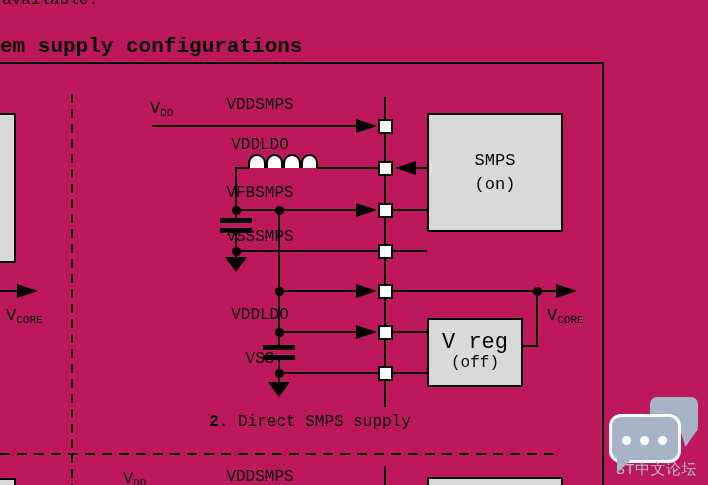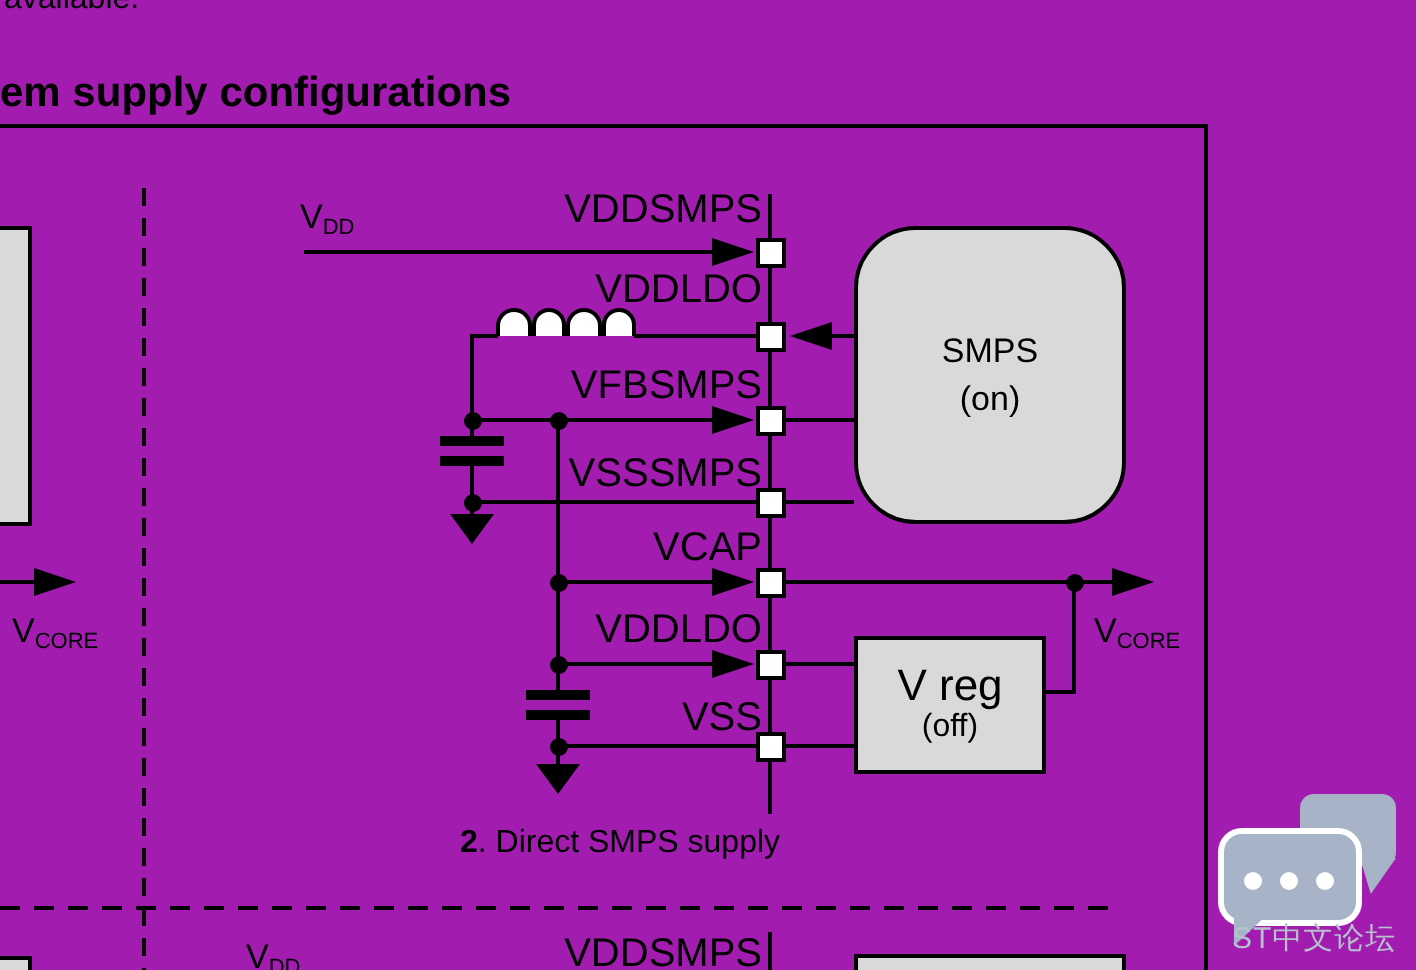--- a/index.html
+++ b/index.html
@@ -1,37 +1,37 @@
 <!DOCTYPE html>
 <html style="--box-fill: #d9d9d9; --line: #000000; --wm: #a7b3c6; --wm-text: #b6c0cf;"><head>
 <meta charset="utf-8">
 <style>
   html,body{margin:0;padding:0;background:#fff;}
-  #screen{position:relative;width:708px;height:485px;overflow:hidden;background:#a21caf;
-          font-family:Liberation Sans, sans-serif;color:#000;}
+  #screen{position:relative;width:708px;height:485px;overflow:hidden;background:#be185d;
+          font-family:Liberation Mono, monospace;color:#000;}
   .abs{position:absolute;}
   .hline{position:absolute;height:2px;background:var(--line,#000);}
   .vline{position:absolute;width:2px;background:var(--line,#000);}
   .vdash{position:absolute;width:2px;background:repeating-linear-gradient(180deg,var(--line,#000) 0 9px,transparent 9px 15px);}
   .hdash{position:absolute;height:2px;background:repeating-linear-gradient(90deg,var(--line,#000) 0 10px,transparent 10px 17px);}
   .pin{position:absolute;left:378px;width:15px;height:15px;box-sizing:border-box;
        border:2px solid var(--line,#000);background:#fff;}
   .dot{position:absolute;width:9px;height:9px;border-radius:50%;background:var(--line,#000);}
   .arrow-r{position:absolute;width:0;height:0;border-top:7px solid transparent;
            border-bottom:7px solid transparent;border-left:21px solid var(--line,#000);}
   .arrow-l{position:absolute;width:0;height:0;border-top:7px solid transparent;
            border-bottom:7px solid transparent;border-right:21px solid var(--line,#000);}
   .gnd{position:absolute;width:0;height:0;border-left:11px solid transparent;
        border-right:11px solid transparent;border-top:15px solid var(--line,#000);}
   .plate{position:absolute;width:32px;height:5px;background:var(--line,#000);}
   .graybox{position:absolute;box-sizing:border-box;border:2px solid var(--line,#000);
            background:var(--box-fill,#d9d9d9);display:flex;flex-direction:column;
            align-items:center;justify-content:center;text-align:center;}
   .graybox .bl{font-size:17px;line-height:24px;}
-  .pinlabel{position:absolute;left:181px;width:200px;text-align:right;font-size:20px;line-height:17px;}
+  .pinlabel{position:absolute;left:160px;width:200px;text-align:center;font-size:16px;line-height:17px;}
   .netname{position:absolute;font-size:17px;line-height:18px;}
   .netname .sub{font-size:11px;vertical-align:-3px;}
   .heading{position:absolute;left:0;top:35px;font-size:21px;font-weight:bold;white-space:nowrap;}
   .topfrag{position:absolute;left:2px;top:-9px;font-size:16px;white-space:nowrap;}
   .caption{position:absolute;left:110px;top:413px;width:400px;text-align:center;font-size:16px;}
   .coil{position:absolute;left:248px;top:154px;display:flex;}
   .coil span{box-sizing:border-box;width:17.5px;height:14px;border:2px solid var(--line,#000);
              border-bottom:none;border-radius:9px 9px 0 0;background:#fff;}
   .wm-bubble{position:absolute;background:var(--wm,#a7b3c6);}
   .wm-text{position:absolute;left:616px;top:460px;width:100px;font-size:15px;
@@ -121,25 +121,24 @@
   <div class="dot" style="left:232px;top:247px;"></div>
   <div class="dot" style="left:275px;top:287px;"></div>
   <div class="dot" style="left:275px;top:328px;"></div>
   <div class="dot" style="left:275px;top:369px;"></div>
   <div class="dot" style="left:533px;top:287px;"></div>
 
   <div class="pinlabel" style="top:97px;">VDDSMPS</div>
   <div class="pinlabel" style="top:137px;">VDDLDO</div>
   <div class="pinlabel" style="top:185px;">VFBSMPS</div>
   <div class="pinlabel" style="top:229px;">VSSSMPS</div>
-  <div class="pinlabel" style="top:266px;">VCAP</div>
   <div class="pinlabel" style="top:307px;">VDDLDO</div>
   <div class="pinlabel" style="top:351px;">VSS</div>
 
-  <div class="graybox" style="left:427px;top:113px;width:136px;height:149px;border-radius:31px;">
+  <div class="graybox" style="left:427px;top:113px;width:136px;height:119px;">
     <div class="bl">SMPS</div>
     <div class="bl">(on)</div>
   </div>
   <div class="graybox" style="left:427px;top:318px;width:96px;height:69px;">
     <div class="bl" style="font-size:22px;line-height:21px;">V reg</div>
     <div class="bl" style="font-size:16px;line-height:21px;">(off)</div>
   </div>
 
   <div class="caption"><b>2</b><span>. Direct SMPS supply</span></div>
 

